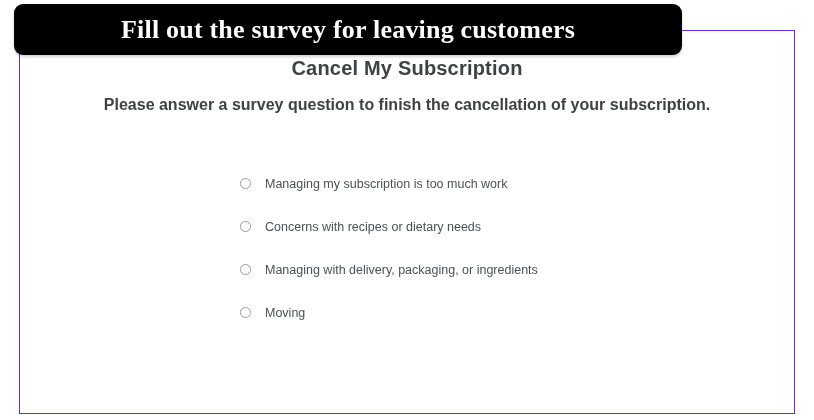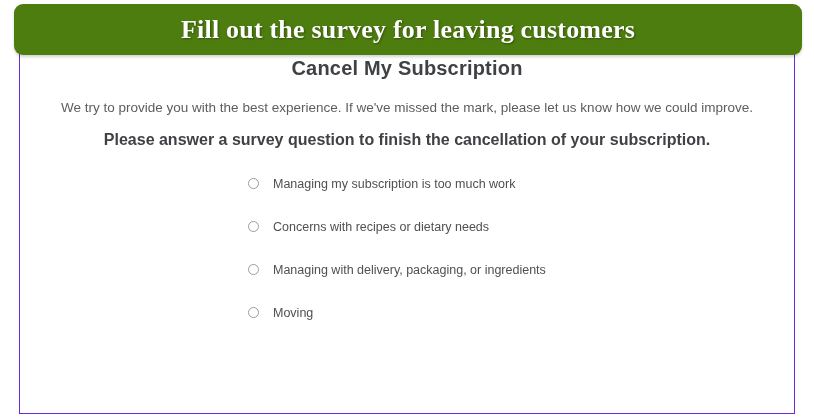--- a/index.html
+++ b/index.html
@@ -27,23 +27,23 @@
     box-sizing: border-box;
     overflow: hidden;
     padding-left: 48px;
   }
 
   
   #banner {
     position: absolute;
     left: 14px;
     top: 4px;
-    width: 788px;
+    width: 668px;
     height: 51px;
-    background: #4d7c0f;
+    background: #000000;
     border-radius: 9px;
     box-shadow: 0 2px 3px rgba(0,0,0,0.18);
     display: flex;
     align-items: center;
     justify-content: center;
     z-index: 5;
   }
   #banner-title {
     font-family: "Liberation Serif", serif;
     font-weight: bold;
@@ -90,21 +90,21 @@
     padding: 0 18px;
     white-space: nowrap;
   }
 
   
   #options-list {
     margin: 0;
     padding: 0;
     list-style: none;
     position: absolute;
-    left: 12px;
+    left: 4px;
     top: 131px;
     width: 774px;
   }
   .option-row {
     display: flex;
     align-items: center;
     height: 43px;
     padding-left: 216px;
     cursor: pointer;
   }
@@ -125,21 +125,20 @@
   }
 </style>
 </head>
 <body>
 
 <div id="content-panel">
   <div id="panel-inner">
 
     <h1 id="page-title">Cancel My Subscription</h1>
 
-    <p id="intro-text">We try to provide you with the best experience. If we've missed the mark, please let us know how we could improve.</p>
 
     <p id="instruction-text">Please answer a survey question to finish the cancellation of your subscription.</p>
 
     <ul id="options-list">
       <li class="option-row">
         <span class="radio-circle"></span>
         <span class="option-label">Managing my subscription is too much work</span>
       </li>
       <li class="option-row">
         <span class="radio-circle"></span>

